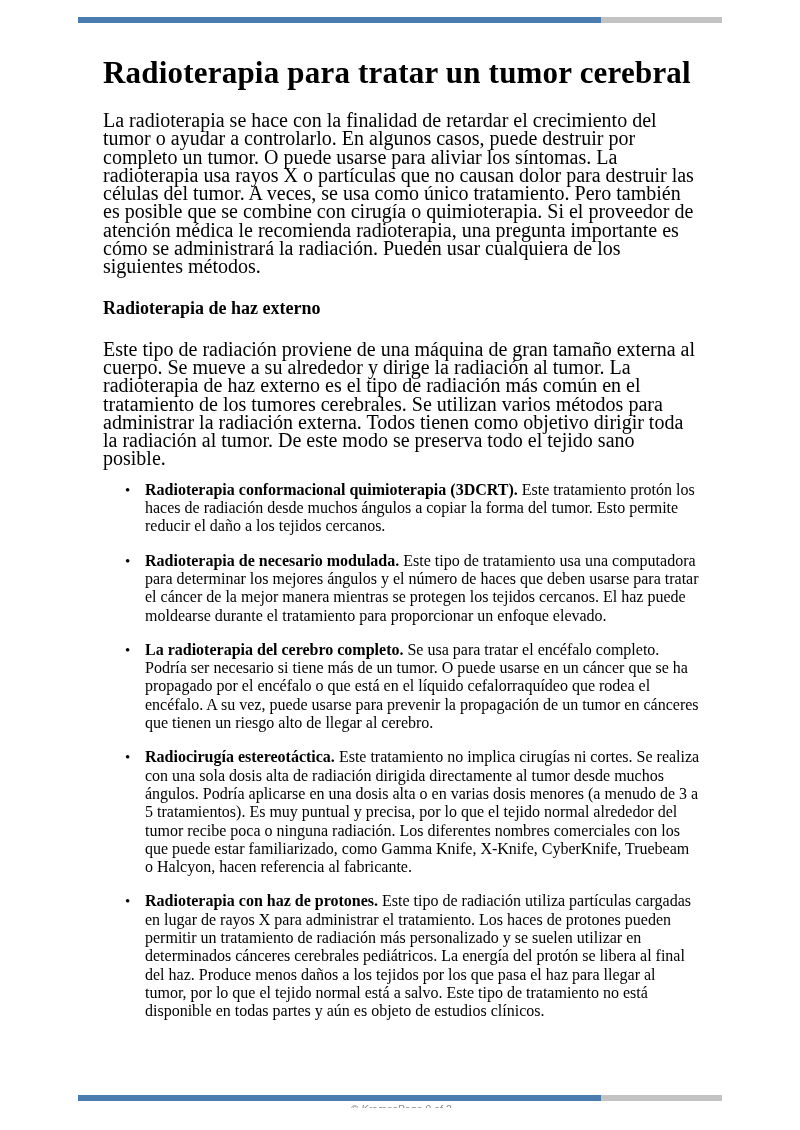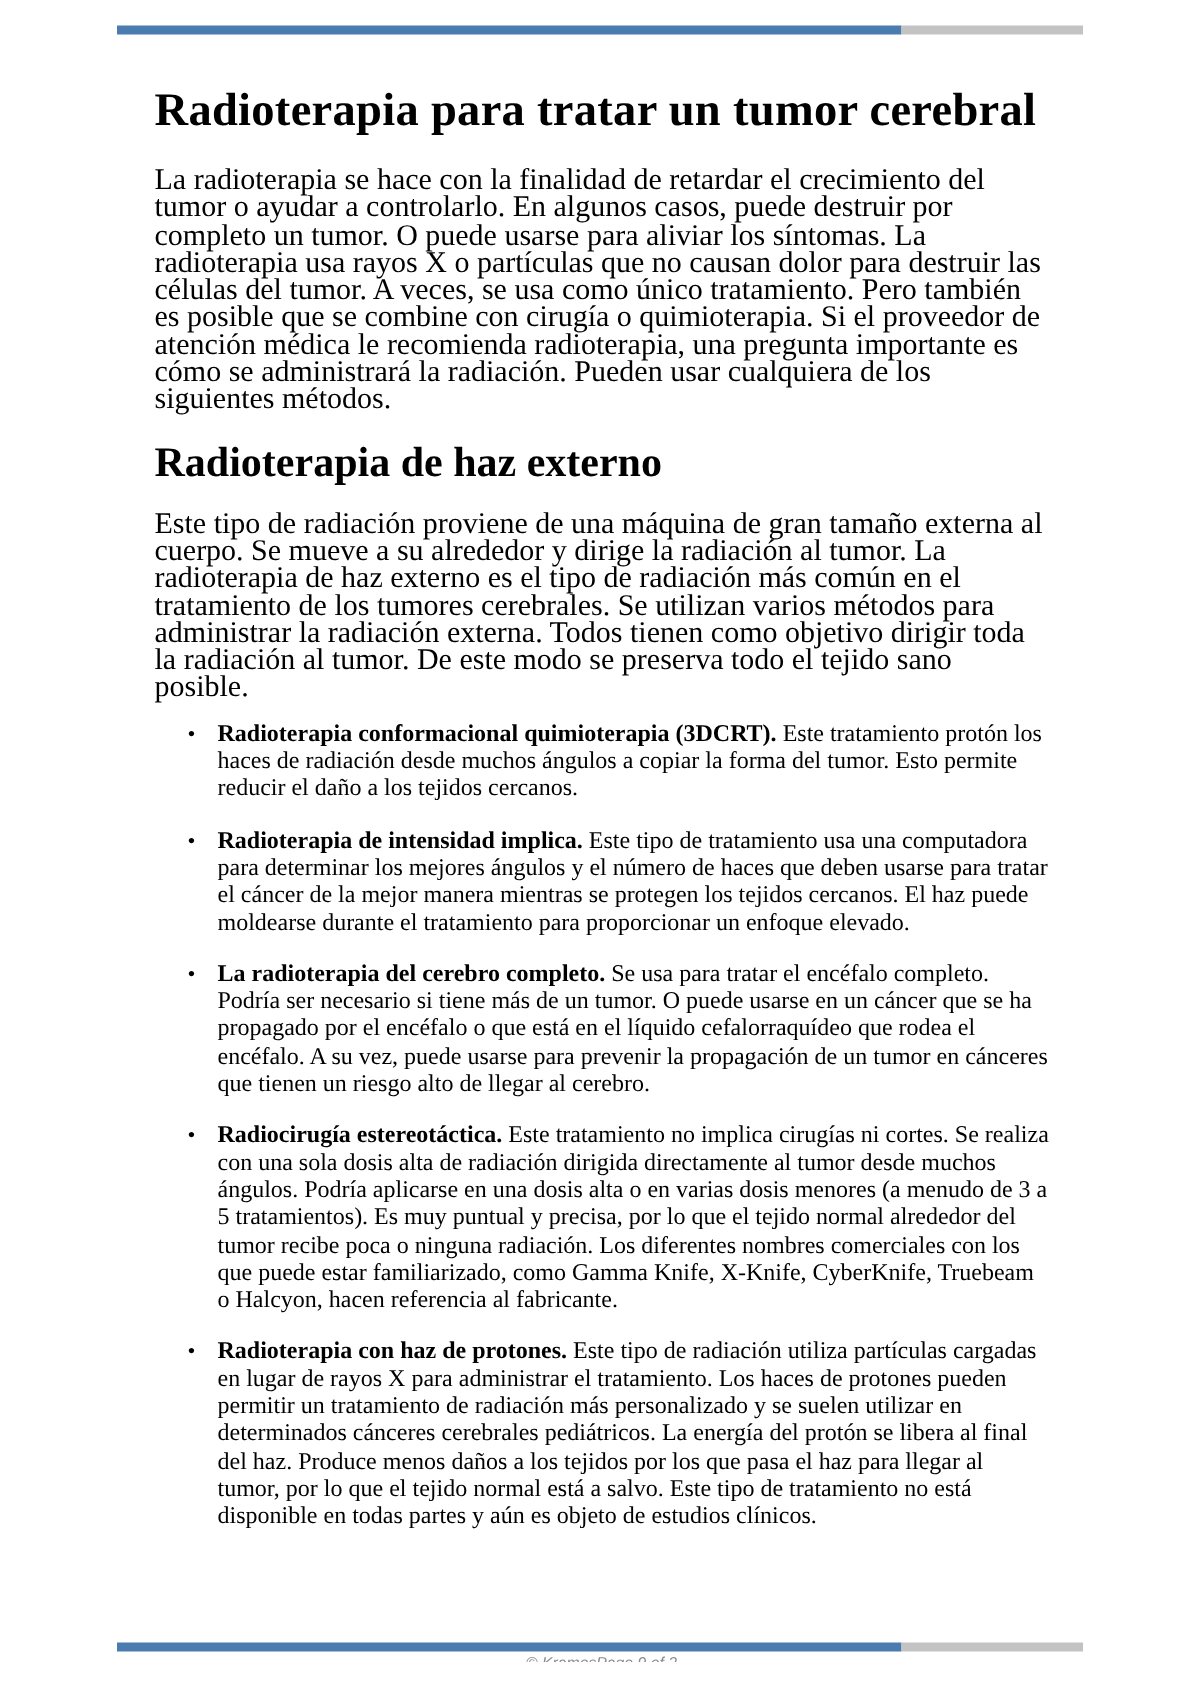--- a/index.html
+++ b/index.html
@@ -39,21 +39,21 @@
     letter-spacing:0.2px;
   }
   p.body-text{
     margin-top:18px;
     font-size:20px;
     line-height:18.3px;
   }
   h2{
     margin-top:9px;
     padding-top:10px;
-    font-size:28px;
+    font-size:18px;
     line-height:27px;
     font-weight:bold;
   }
   ul.treatments{
     list-style:none;
     margin-top:13px;
   }
   ul.treatments li{
     display:flex;
     margin-bottom:16px;
@@ -107,21 +107,21 @@
 
     <p class="body-text">Este tipo de radiación proviene de una máquina de gran tamaño externa al cuerpo. Se mueve a su alrededor y dirige la radiación al tumor. La radioterapia de haz externo es el tipo de radiación más común en el tratamiento de los tumores cerebrales. Se utilizan varios métodos para administrar la radiación externa. Todos tienen como objetivo dirigir toda la radiación al tumor. De este modo se preserva todo el tejido sano posible.</p>
 
     <ul class="treatments">
       <li>
         <span class="bullet">•</span>
         <span class="li-text"><b>Radioterapia conformacional quimioterapia (3DCRT).</b><span> Este tratamiento protón los haces de radiación desde muchos ángulos a copiar la forma del tumor. Esto permite reducir el daño a los tejidos cercanos.</span></span>
       </li>
       <li>
         <span class="bullet">•</span>
-        <span class="li-text"><b>Radioterapia de intensidad implica.</b><span> Este tipo de tratamiento usa una computadora para determinar los mejores ángulos y el número de haces que deben usarse para tratar el cáncer de la mejor manera mientras se protegen los tejidos cercanos. El haz puede moldearse durante el tratamiento para proporcionar un enfoque elevado.</span></span>
+        <span class="li-text"><b>Radioterapia de necesario modulada.</b><span> Este tipo de tratamiento usa una computadora para determinar los mejores ángulos y el número de haces que deben usarse para tratar el cáncer de la mejor manera mientras se protegen los tejidos cercanos. El haz puede moldearse durante el tratamiento para proporcionar un enfoque elevado.</span></span>
       </li>
       <li>
         <span class="bullet">•</span>
         <span class="li-text"><b>La radioterapia del cerebro completo.</b><span> Se usa para tratar el encéfalo completo. Podría ser necesario si tiene más de un tumor. O puede usarse en un cáncer que se ha propagado por el encéfalo o que está en el líquido cefalorraquídeo que rodea el encéfalo. A su vez, puede usarse para prevenir la propagación de un tumor en cánceres que tienen un riesgo alto de llegar al cerebro.</span></span>
       </li>
       <li>
         <span class="bullet">•</span>
         <span class="li-text"><b>Radiocirugía estereotáctica.</b><span> Este tratamiento no implica cirugías ni cortes. Se realiza con una sola dosis alta de radiación dirigida directamente al tumor desde muchos ángulos. Podría aplicarse en una dosis alta o en varias dosis menores (a menudo de 3 a 5 tratamientos). Es muy puntual y precisa, por lo que el tejido normal alrededor del tumor recibe poca o ninguna radiación. Los diferentes nombres comerciales con los que puede estar familiarizado, como Gamma Knife, X-Knife, CyberKnife, Truebeam o Halcyon, hacen referencia al fabricante.</span></span>
       </li>
       <li>

